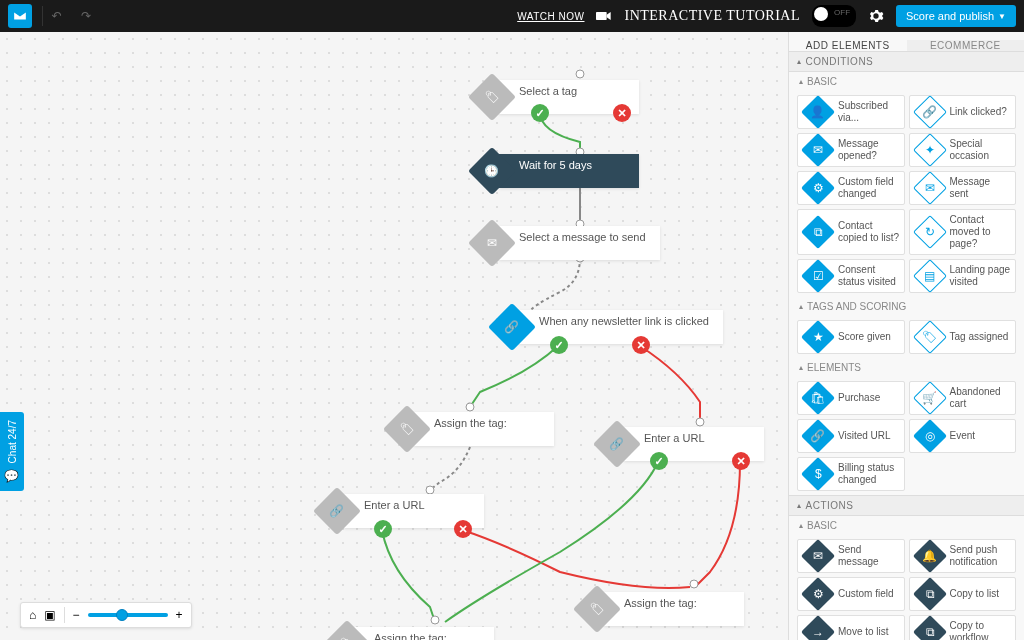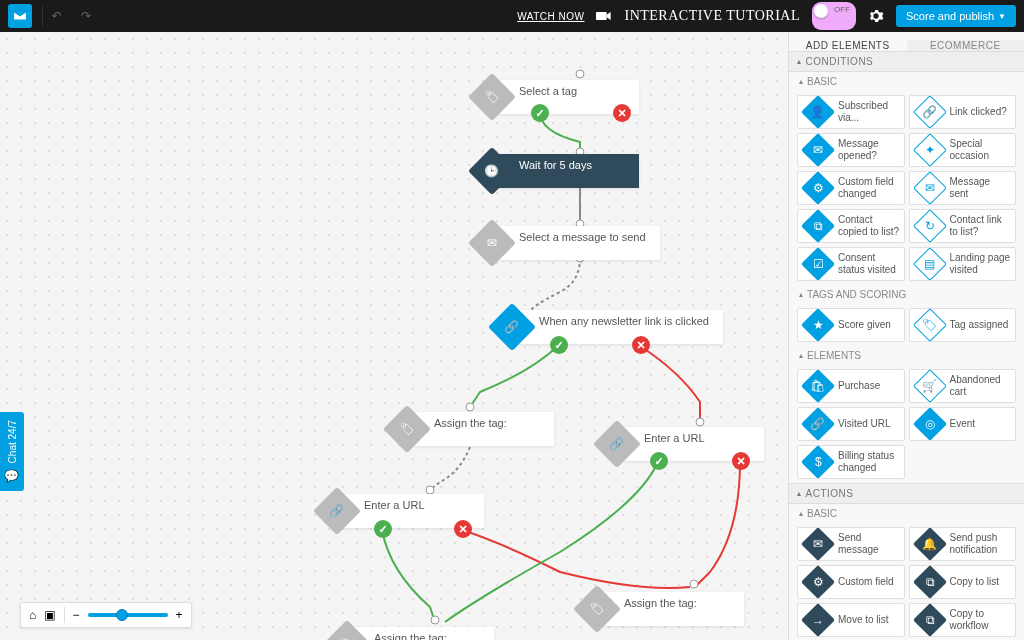--- a/index.html
+++ b/index.html
@@ -8,21 +8,21 @@
 
 .topbar { height: 32px; background: #1a1a1a; display: flex; align-items: center; padding: 0 8px; color: #fff; }
 .topbar-left { display: flex; align-items: center; gap: 6px; }
 .logo { width: 24px; height: 24px; background: #00a0e3; border-radius: 3px; display: flex; align-items: center; justify-content: center; }
 .logo svg { width: 14px; height: 14px; fill: #fff; }
 .nav-arrow { width: 20px; height: 20px; display: flex; align-items: center; justify-content: center; cursor: pointer; color: #666; border-left: 1px solid #333; padding-left: 8px; margin-left: 4px; }
 .topbar-right { margin-left: auto; display: flex; align-items: center; gap: 12px; }
 .watch-link { text-decoration: underline; font-size: 10px; letter-spacing: 0.5px; cursor: pointer; }
 .cam-icon { width: 16px; height: 12px; }
 .tutorial-label { font-size: 14px; letter-spacing: 0.5px; font-family: Liberation Serif, serif; }
-.toggle { width: 44px; height: 28px; background: #f0abfc; border-radius: 9px; position: relative; cursor: pointer; }
+.toggle { width: 44px; height: 22px; background: #000000; border-radius: 9px; position: relative; cursor: pointer; }
 .toggle-label { position: absolute; right: 6px; top: 3px; font-size: 8px; color: #666; }
 .toggle-knob { width: 14px; height: 14px; background: #fff; border-radius: 50%; position: absolute; top: 2px; left: 2px; box-shadow: 0 1px 2px rgba(0,0,0,0.3); }
 .gear { width: 16px; height: 16px; cursor: pointer; }
 .publish-btn { background: #00a0e3; color: #fff; padding: 5px 10px; border-radius: 3px; font-size: 11px; cursor: pointer; display: flex; align-items: center; gap: 4px; }
 
 
 .main { display: flex; height: 608px; }
 .canvas { flex: 1; position: relative; background-image: radial-gradient(circle, #ddd 1px, transparent 1px); background-size: 14px 14px; overflow: hidden; }
 
 
@@ -269,21 +269,21 @@
       <div class="el-card">
           <div class="el-icon el-blue">
             <span>⧉</span>
           </div>
           <span class="el-label">Contact copied to list?</span>
         </div>
       <div class="el-card">
           <div class="el-icon el-blue-o">
             <span>↻</span>
           </div>
-          <span class="el-label">Contact link to list?</span>
+          <span class="el-label">Contact moved to page?</span>
         </div>
       <div class="el-card">
           <div class="el-icon el-blue">
             <span>☑</span>
           </div>
           <span class="el-label">Consent status visited</span>
         </div>
       <div class="el-card">
           <div class="el-icon el-blue-o">
             <span>▤</span>

